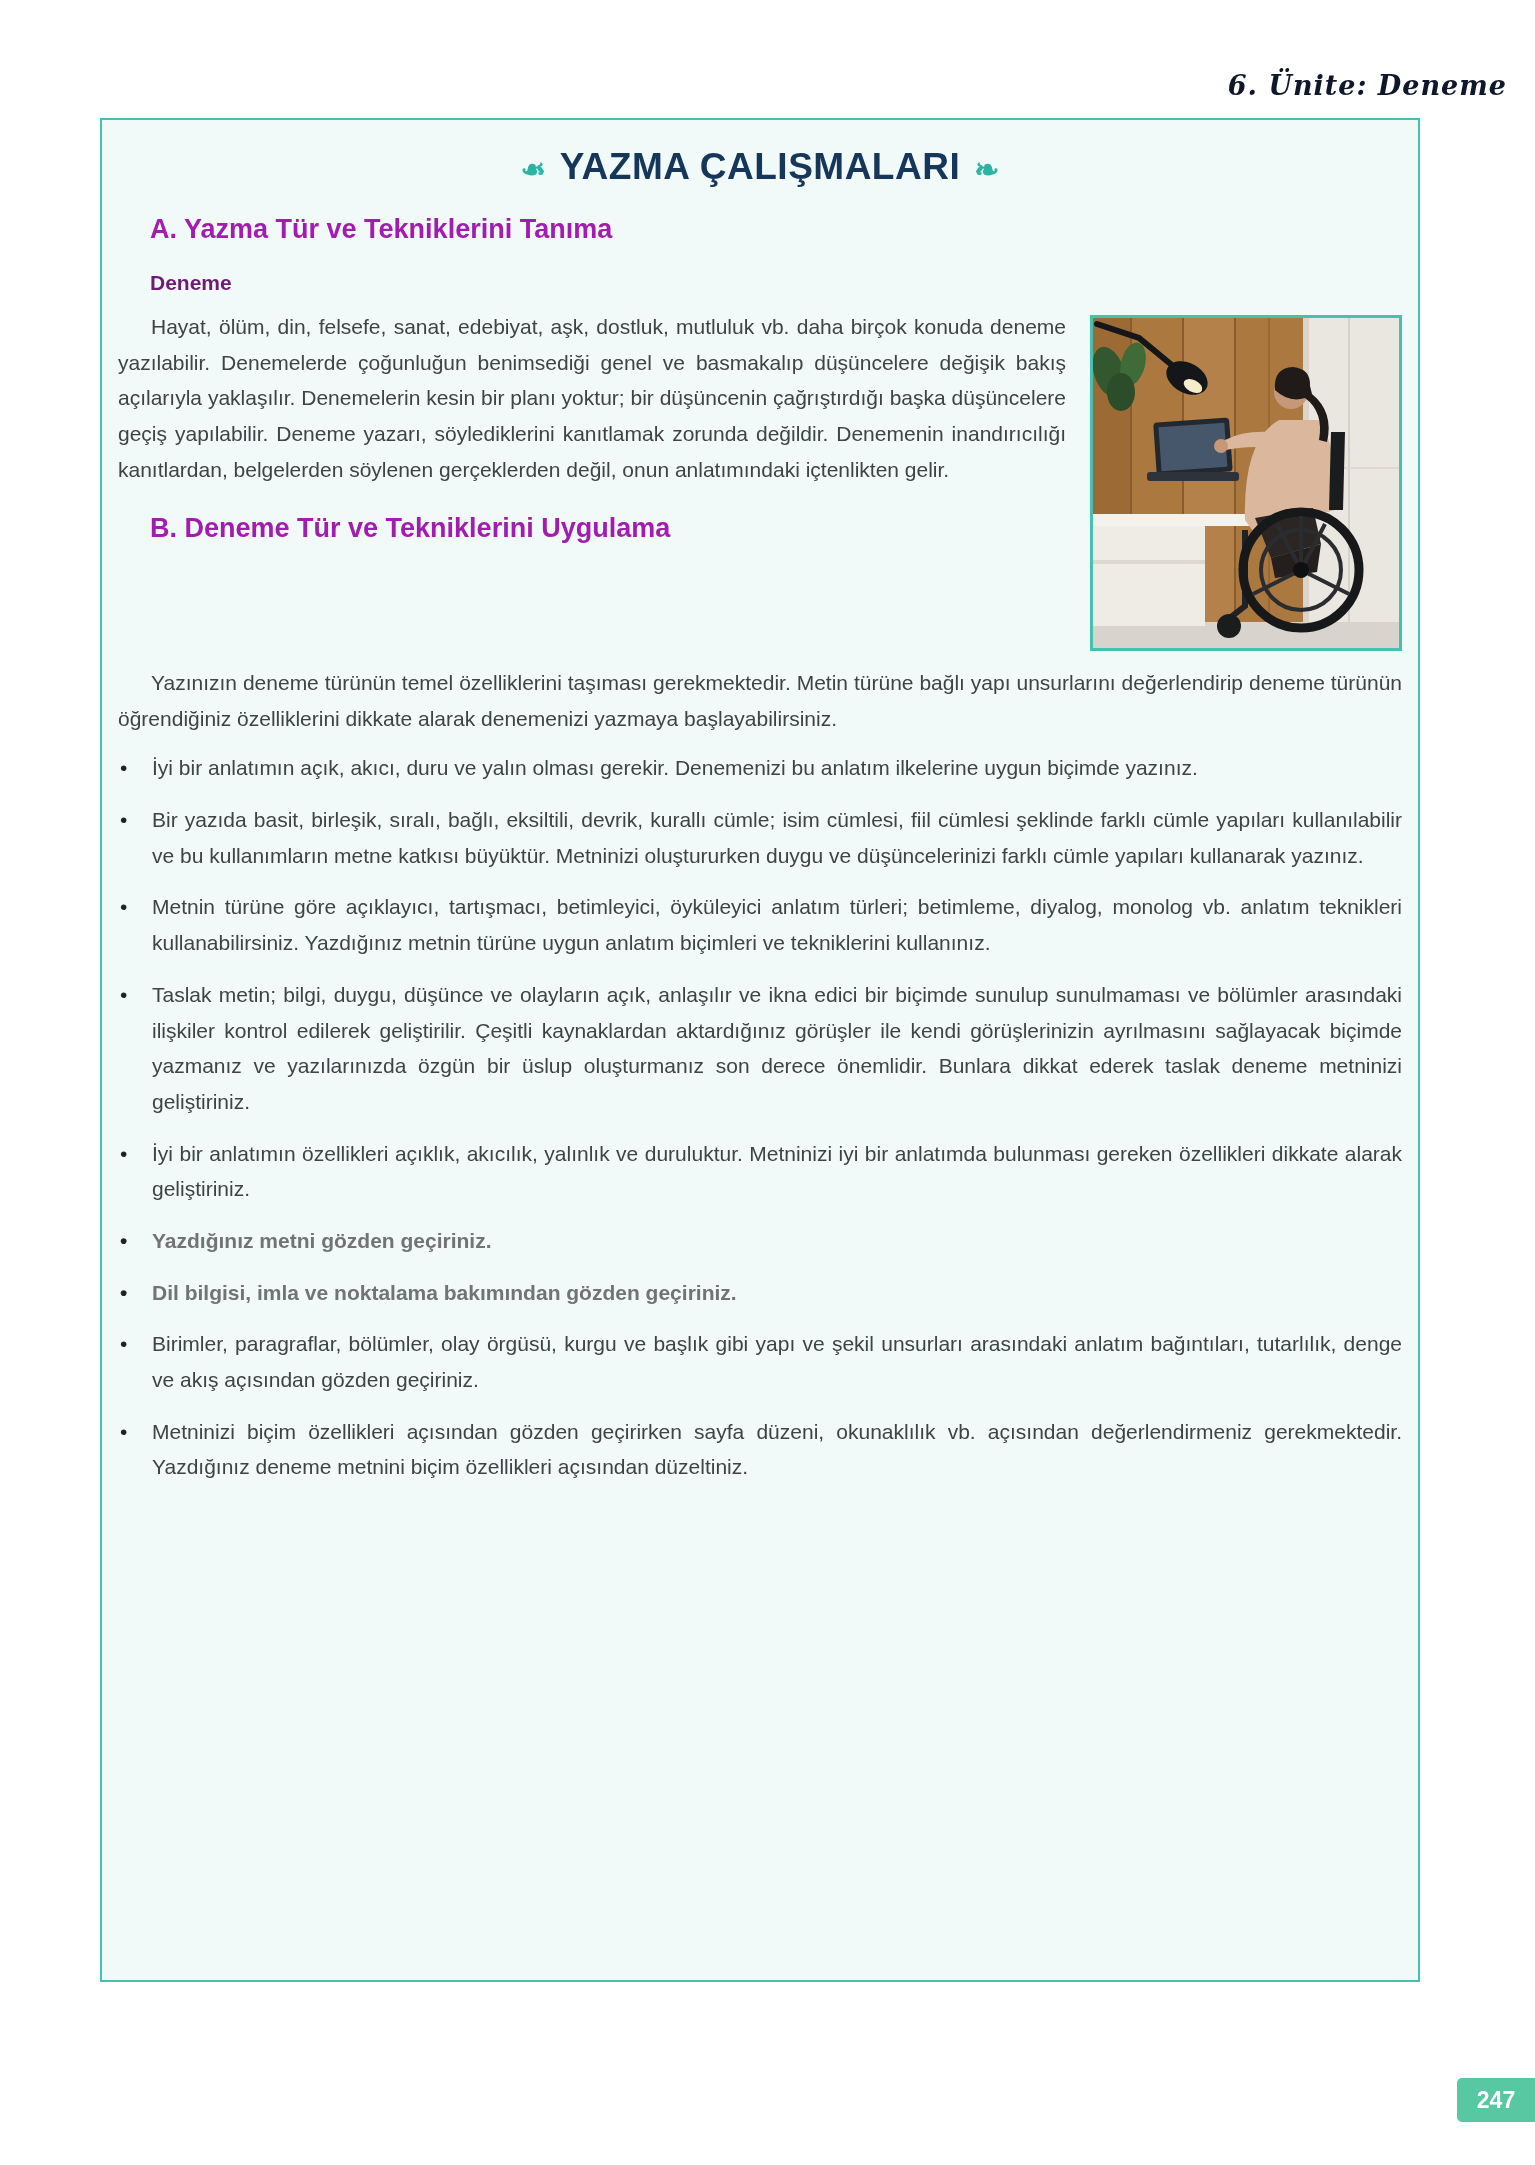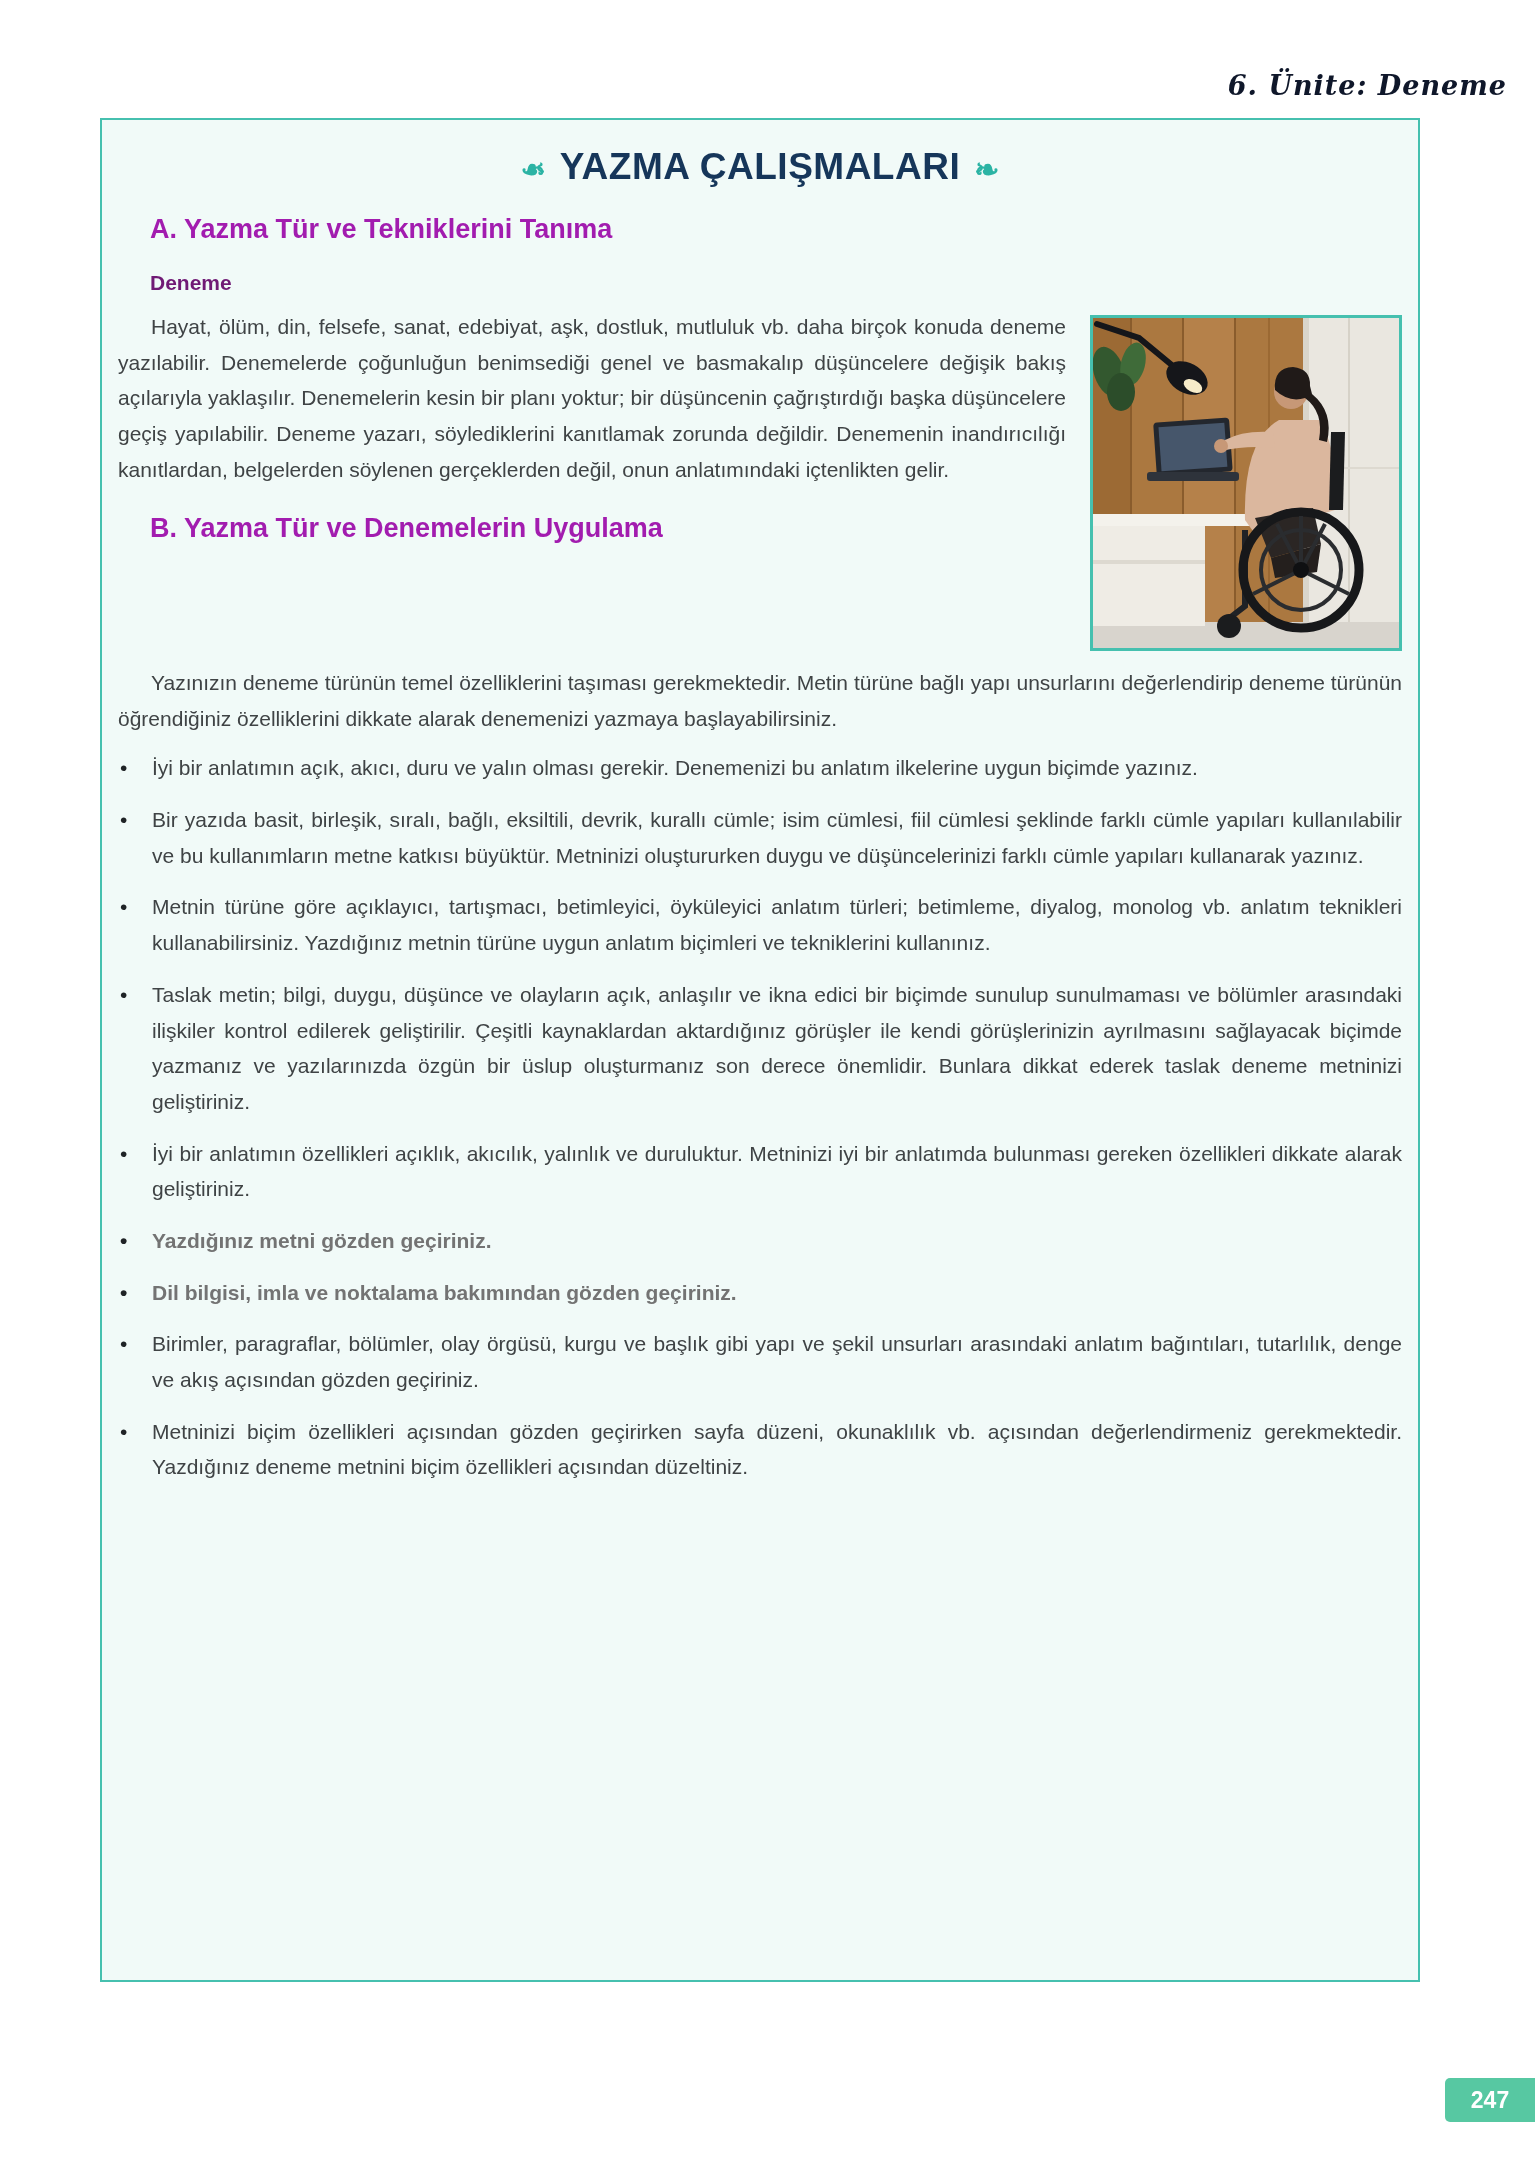--- a/index.html
+++ b/index.html
@@ -44,21 +44,21 @@
   }
   ul.steps-list li{
     position:relative;padding-left:34px;margin:0 0 16px 0;
     font-size:21px;line-height:1.7;text-align:justify;
   }
   ul.steps-list li::before{
     content:"\2022";position:absolute;left:2px;top:0;color:#1f2326;font-size:21px;
   }
   ul.steps-list li.bold{font-weight:bold;color:#737373;}
   .page-number-badge{
-    position:absolute;right:0;top:2078px;width:90px;height:44px;
+    position:absolute;right:0;top:2078px;width:78px;height:44px;
     background:#57c8a2;color:#ffffff;font-size:23px;font-weight:bold;
     display:flex;align-items:center;justify-content:center;
     border-radius:5px 0 0 5px;
   }
 </style>
 </head>
 <body>
 
 <div class="unit-header">6. Ünite: Deneme</div>
 
@@ -132,21 +132,21 @@
       <line x1="208" y1="252" x2="232" y2="206" stroke="#2a2c2f" stroke-width="4"></line>
       <line x1="208" y1="252" x2="184" y2="206" stroke="#2a2c2f" stroke-width="4"></line>
       <circle cx="208" cy="252" r="8" fill="#0f1012"></circle>
 
       <circle cx="136" cy="308" r="12" fill="#1b1c1e"></circle>
     </svg>
   </div>
 
   <p class="body-text">Hayat, ölüm, din, felsefe, sanat, edebiyat, aşk, dostluk, mutluluk vb. daha birçok konuda deneme yazılabilir. Denemelerde çoğunluğun benimsediği genel ve basmakalıp düşüncelere değişik bakış açılarıyla yaklaşılır. Denemelerin kesin bir planı yoktur; bir düşüncenin çağrıştırdığı başka düşüncelere geçiş yapılabilir. Deneme yazarı, söylediklerini kanıtlamak zorunda değildir. Denemenin inandırıcılığı kanıtlardan, belgelerden söylenen gerçeklerden değil, onun anlatımındaki içtenlikten gelir.</p>
 
-  <h2 class="section-heading">B. Yazma Tür ve Denemelerin Uygulama</h2>
+  <h2 class="section-heading">B. Deneme Tür ve Tekniklerini Uygulama</h2>
 
   <p class="body-text clear">Yazınızın deneme türünün temel özelliklerini taşıması gerekmektedir. Metin türüne bağlı yapı unsurlarını değerlendirip deneme türünün öğrendiğiniz özelliklerini dikkate alarak denemenizi yazmaya başlayabilirsiniz.</p>
 
 
   <ul class="steps-list">
       <li>İyi bir anlatımın açık, akıcı, duru ve yalın olması gerekir. Denemenizi bu anlatım ilkelerine uygun biçimde yazınız.</li>
       <li>Bir yazıda basit, birleşik, sıralı, bağlı, eksiltili, devrik, kurallı cümle; isim cümlesi, fiil cümlesi şeklinde farklı cümle yapıları kullanılabilir ve bu kullanımların metne katkısı büyüktür. Metninizi oluştururken duygu ve düşüncelerinizi farklı cümle yapıları kullanarak yazınız.</li>
       <li>Metnin türüne göre açıklayıcı, tartışmacı, betimleyici, öyküleyici anlatım türleri; betimleme, diyalog, monolog vb. anlatım teknikleri kullanabilirsiniz. Yazdığınız metnin türüne uygun anlatım biçimleri ve tekniklerini kullanınız.</li>
       <li>Taslak metin; bilgi, duygu, düşünce ve olayların açık, anlaşılır ve ikna edici bir biçimde sunulup sunulmaması ve bölümler arasındaki ilişkiler kontrol edilerek geliştirilir. Çeşitli kaynaklardan aktardığınız görüşler ile kendi görüşlerinizin ayrılmasını sağlayacak biçimde yazmanız ve yazılarınızda özgün bir üslup oluşturmanız son derece önemlidir. Bunlara dikkat ederek taslak deneme metninizi geliştiriniz.</li>
       <li>İyi bir anlatımın özellikleri açıklık, akıcılık, yalınlık ve duruluktur. Metninizi iyi bir anlatımda bulunması gereken özellikleri dikkate alarak geliştiriniz.</li>

